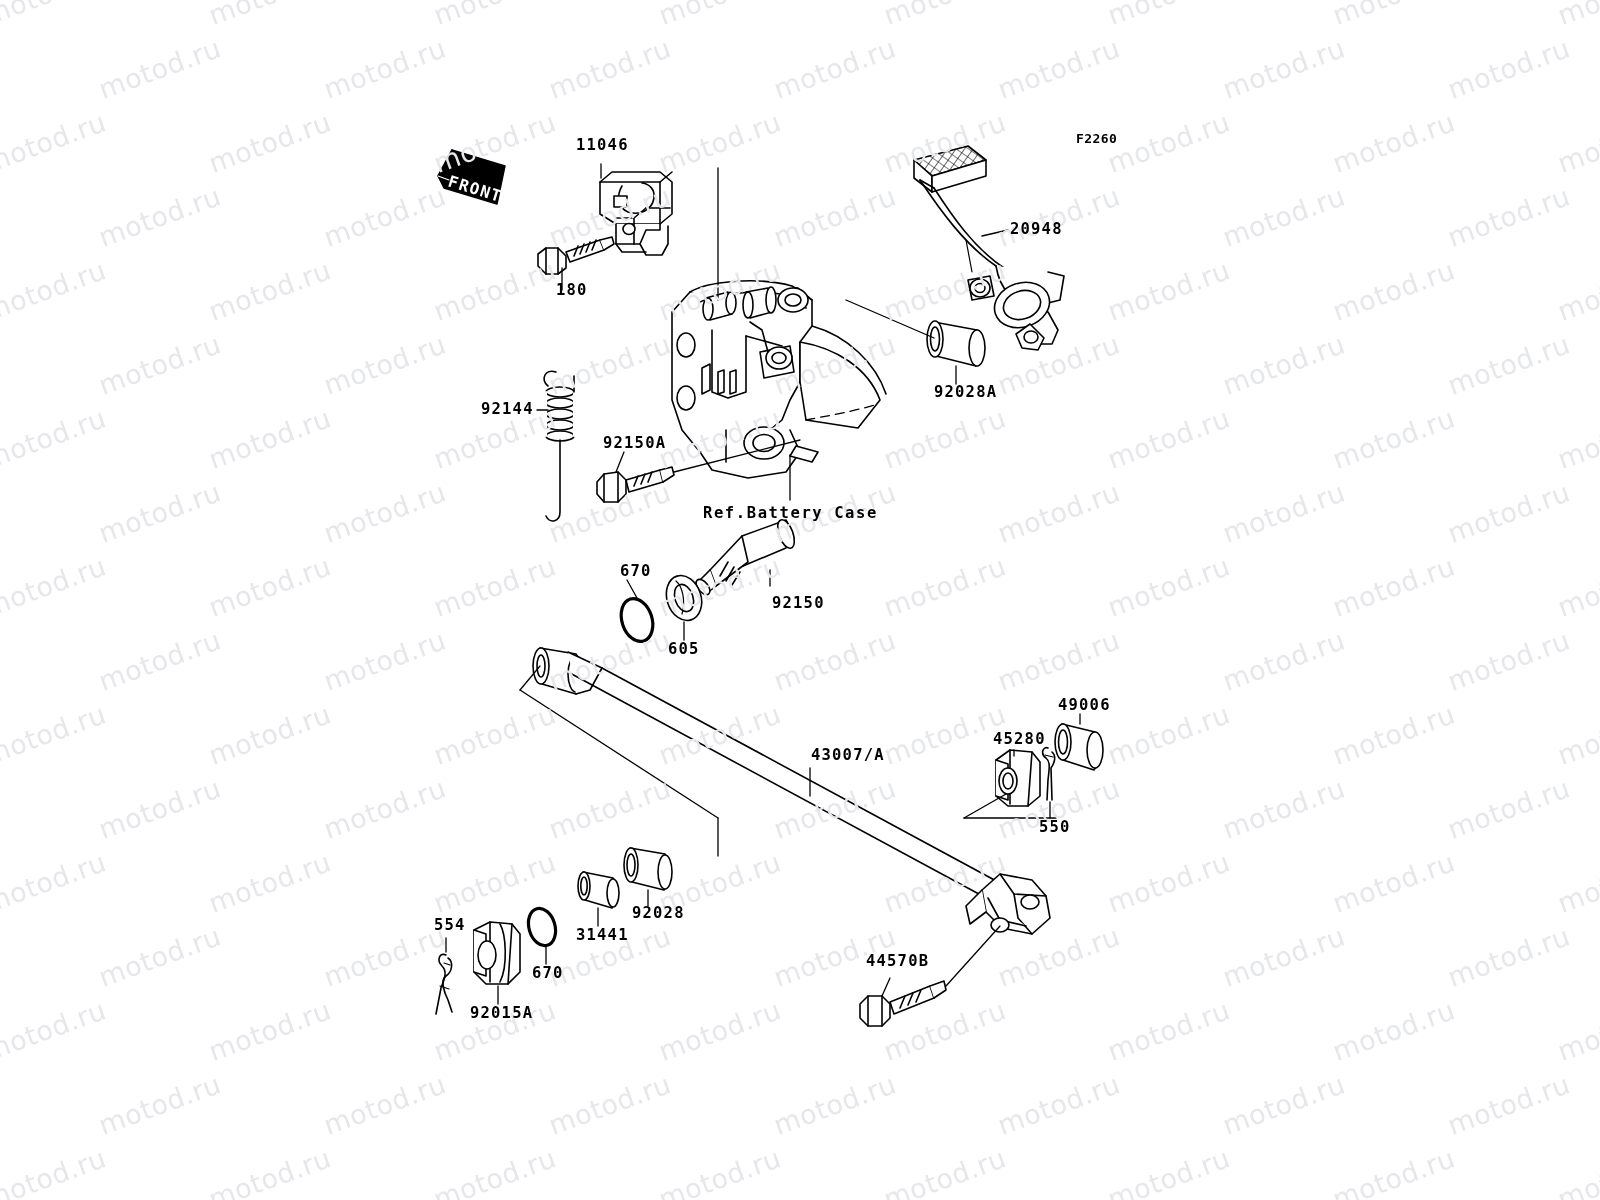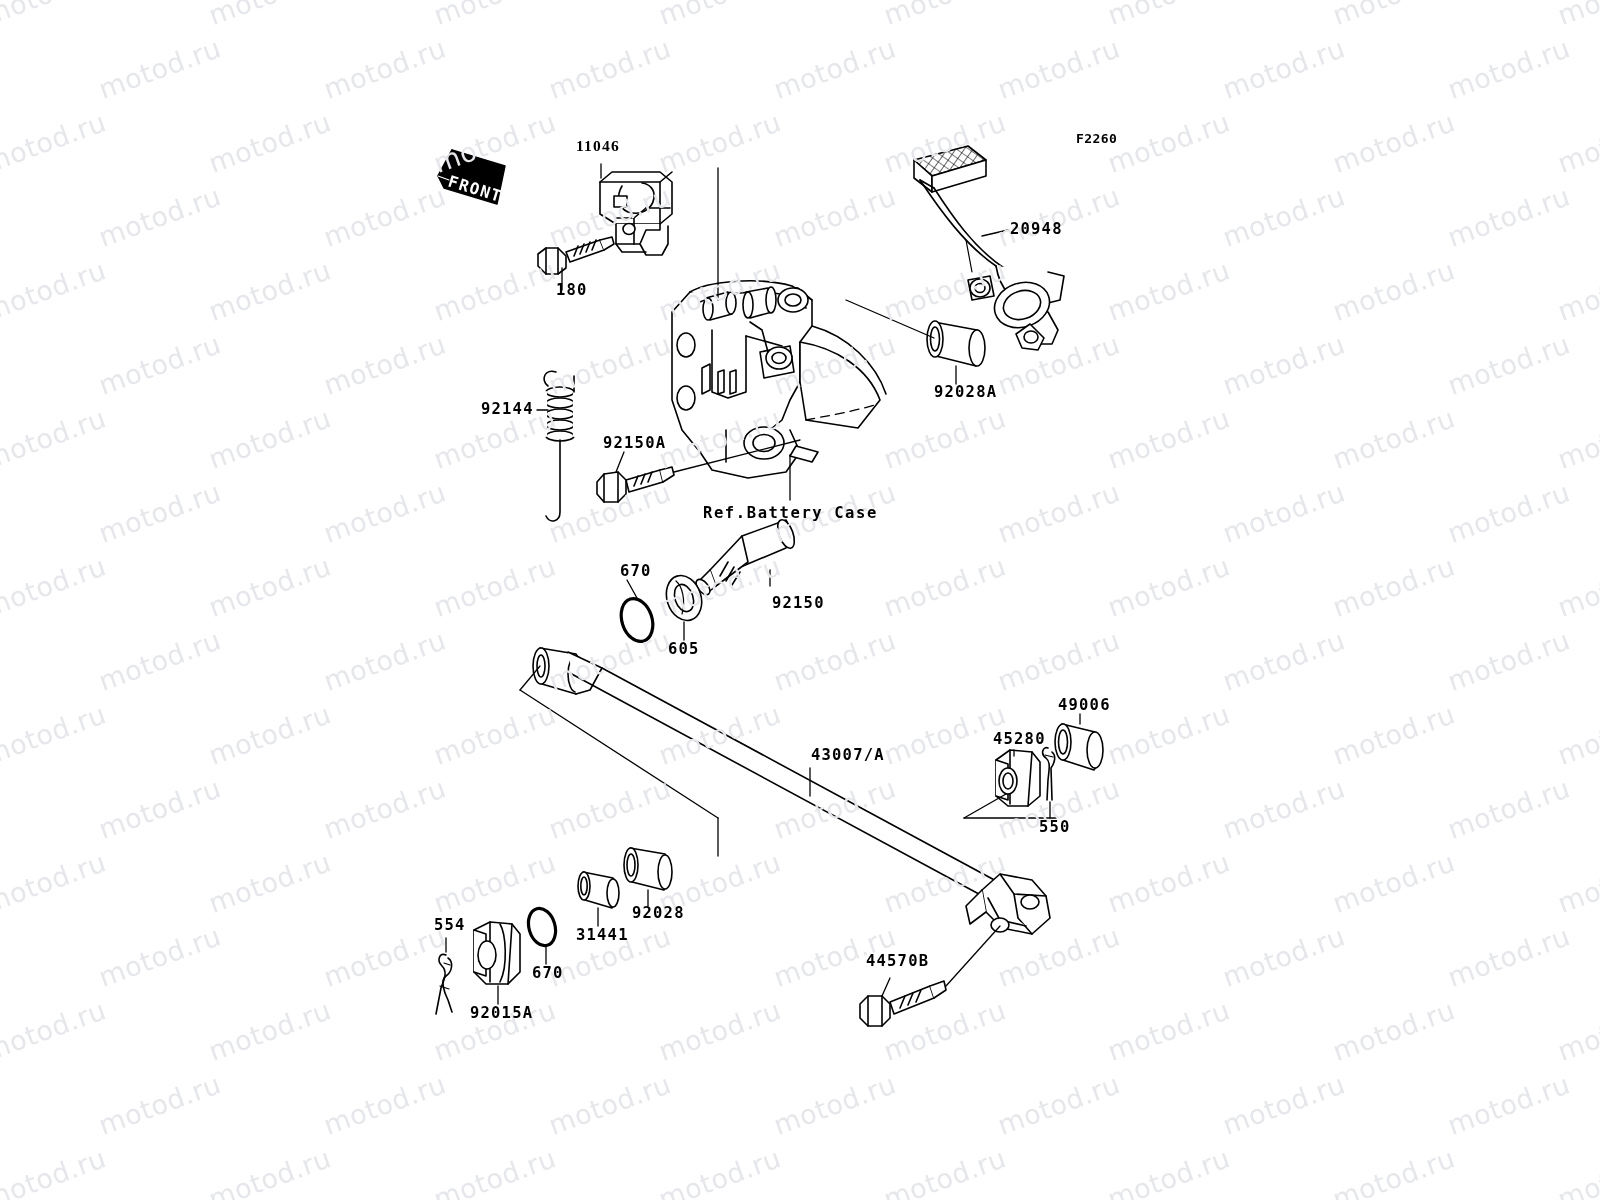--- a/index.html
+++ b/index.html
@@ -352,21 +352,21 @@
     <path d="M890 978 L882 996" stroke-width="1.3"></path>
     <path d="M946 986 L1000 926" stroke-width="1.3"></path>
 
   </svg>
   </div>
 
   <div id="labels">
 
     <div class="lbl code" style="left:1076px;top:132px;">F2260</div>
 
-    <div class="lbl" style="left:576px;top:138px;font-family:Liberation Serif, serif;">11046</div>
+    <div class="lbl" style="left:576px;top:138px;">11046</div>
 
     <div class="lbl" style="left:556px;top:283px;">180</div>
 
     <div class="lbl" style="left:1010px;top:222px;">20948</div>
 
     <div class="lbl" style="left:926px;top:385px;margin-left:8px;">92028A</div>
 
     <div class="lbl" style="left:481px;top:402px;">92144</div>
 
     <div class="lbl" style="left:603px;top:436px;">92150A</div>

